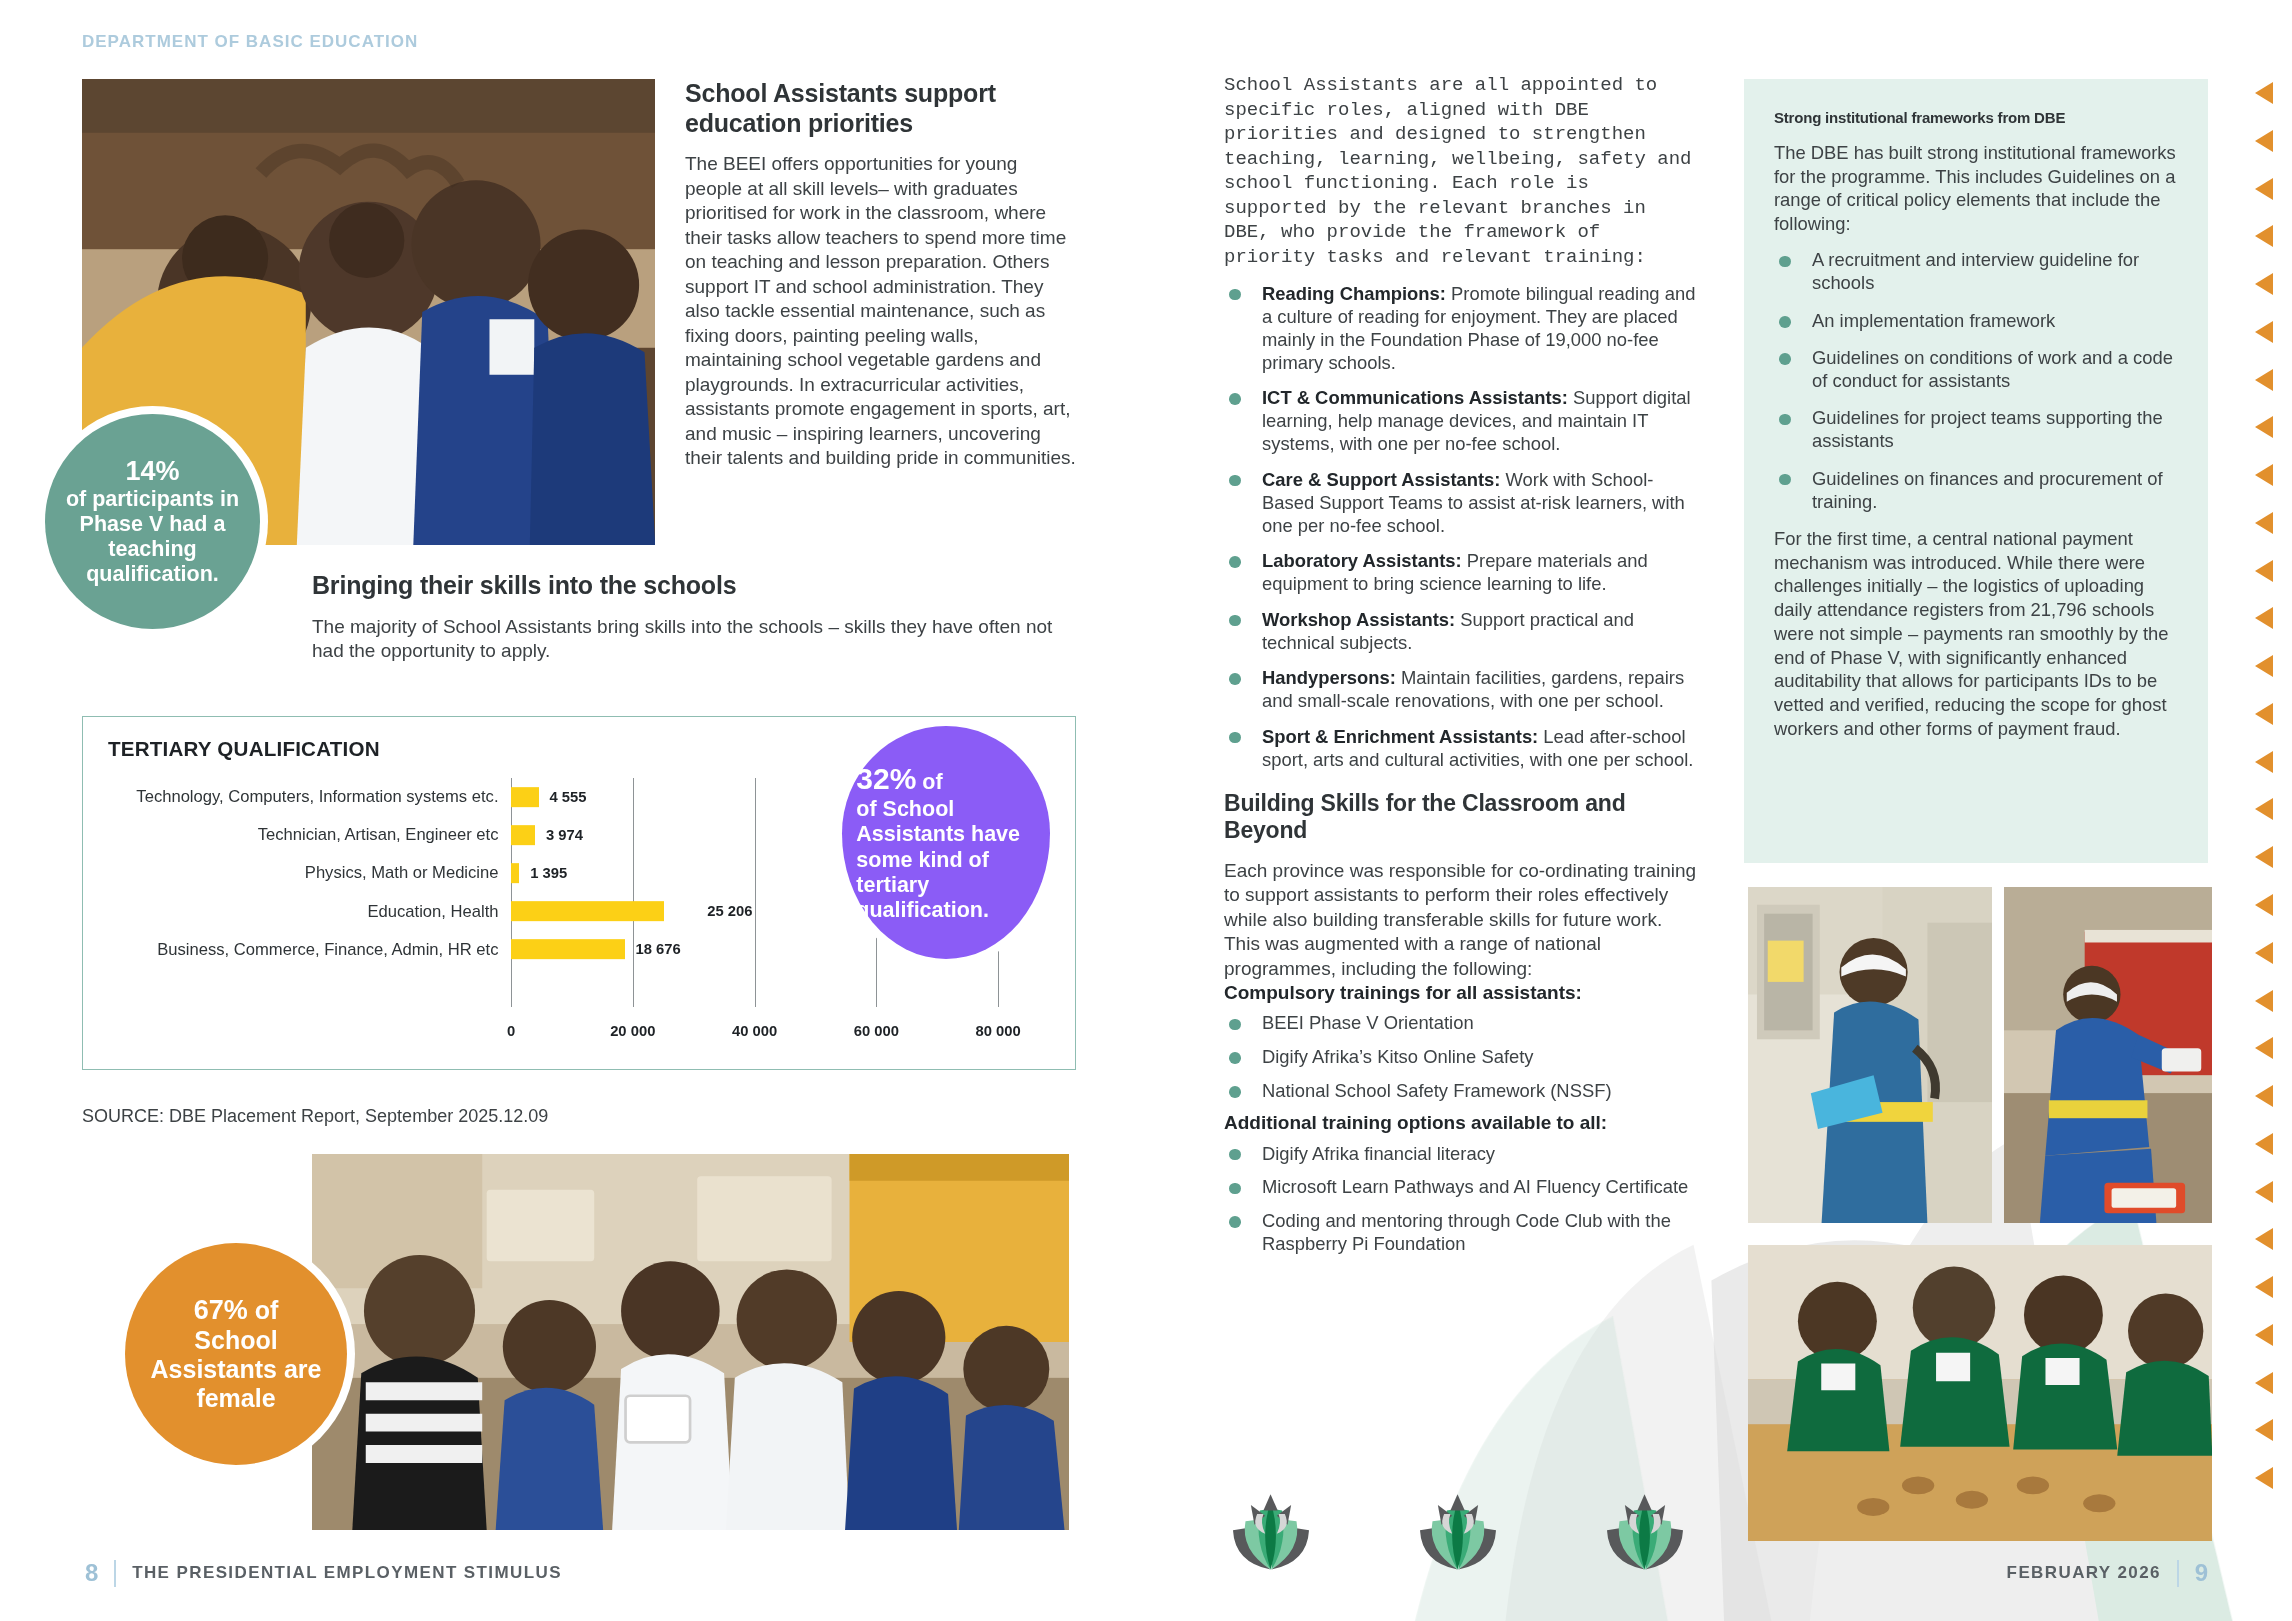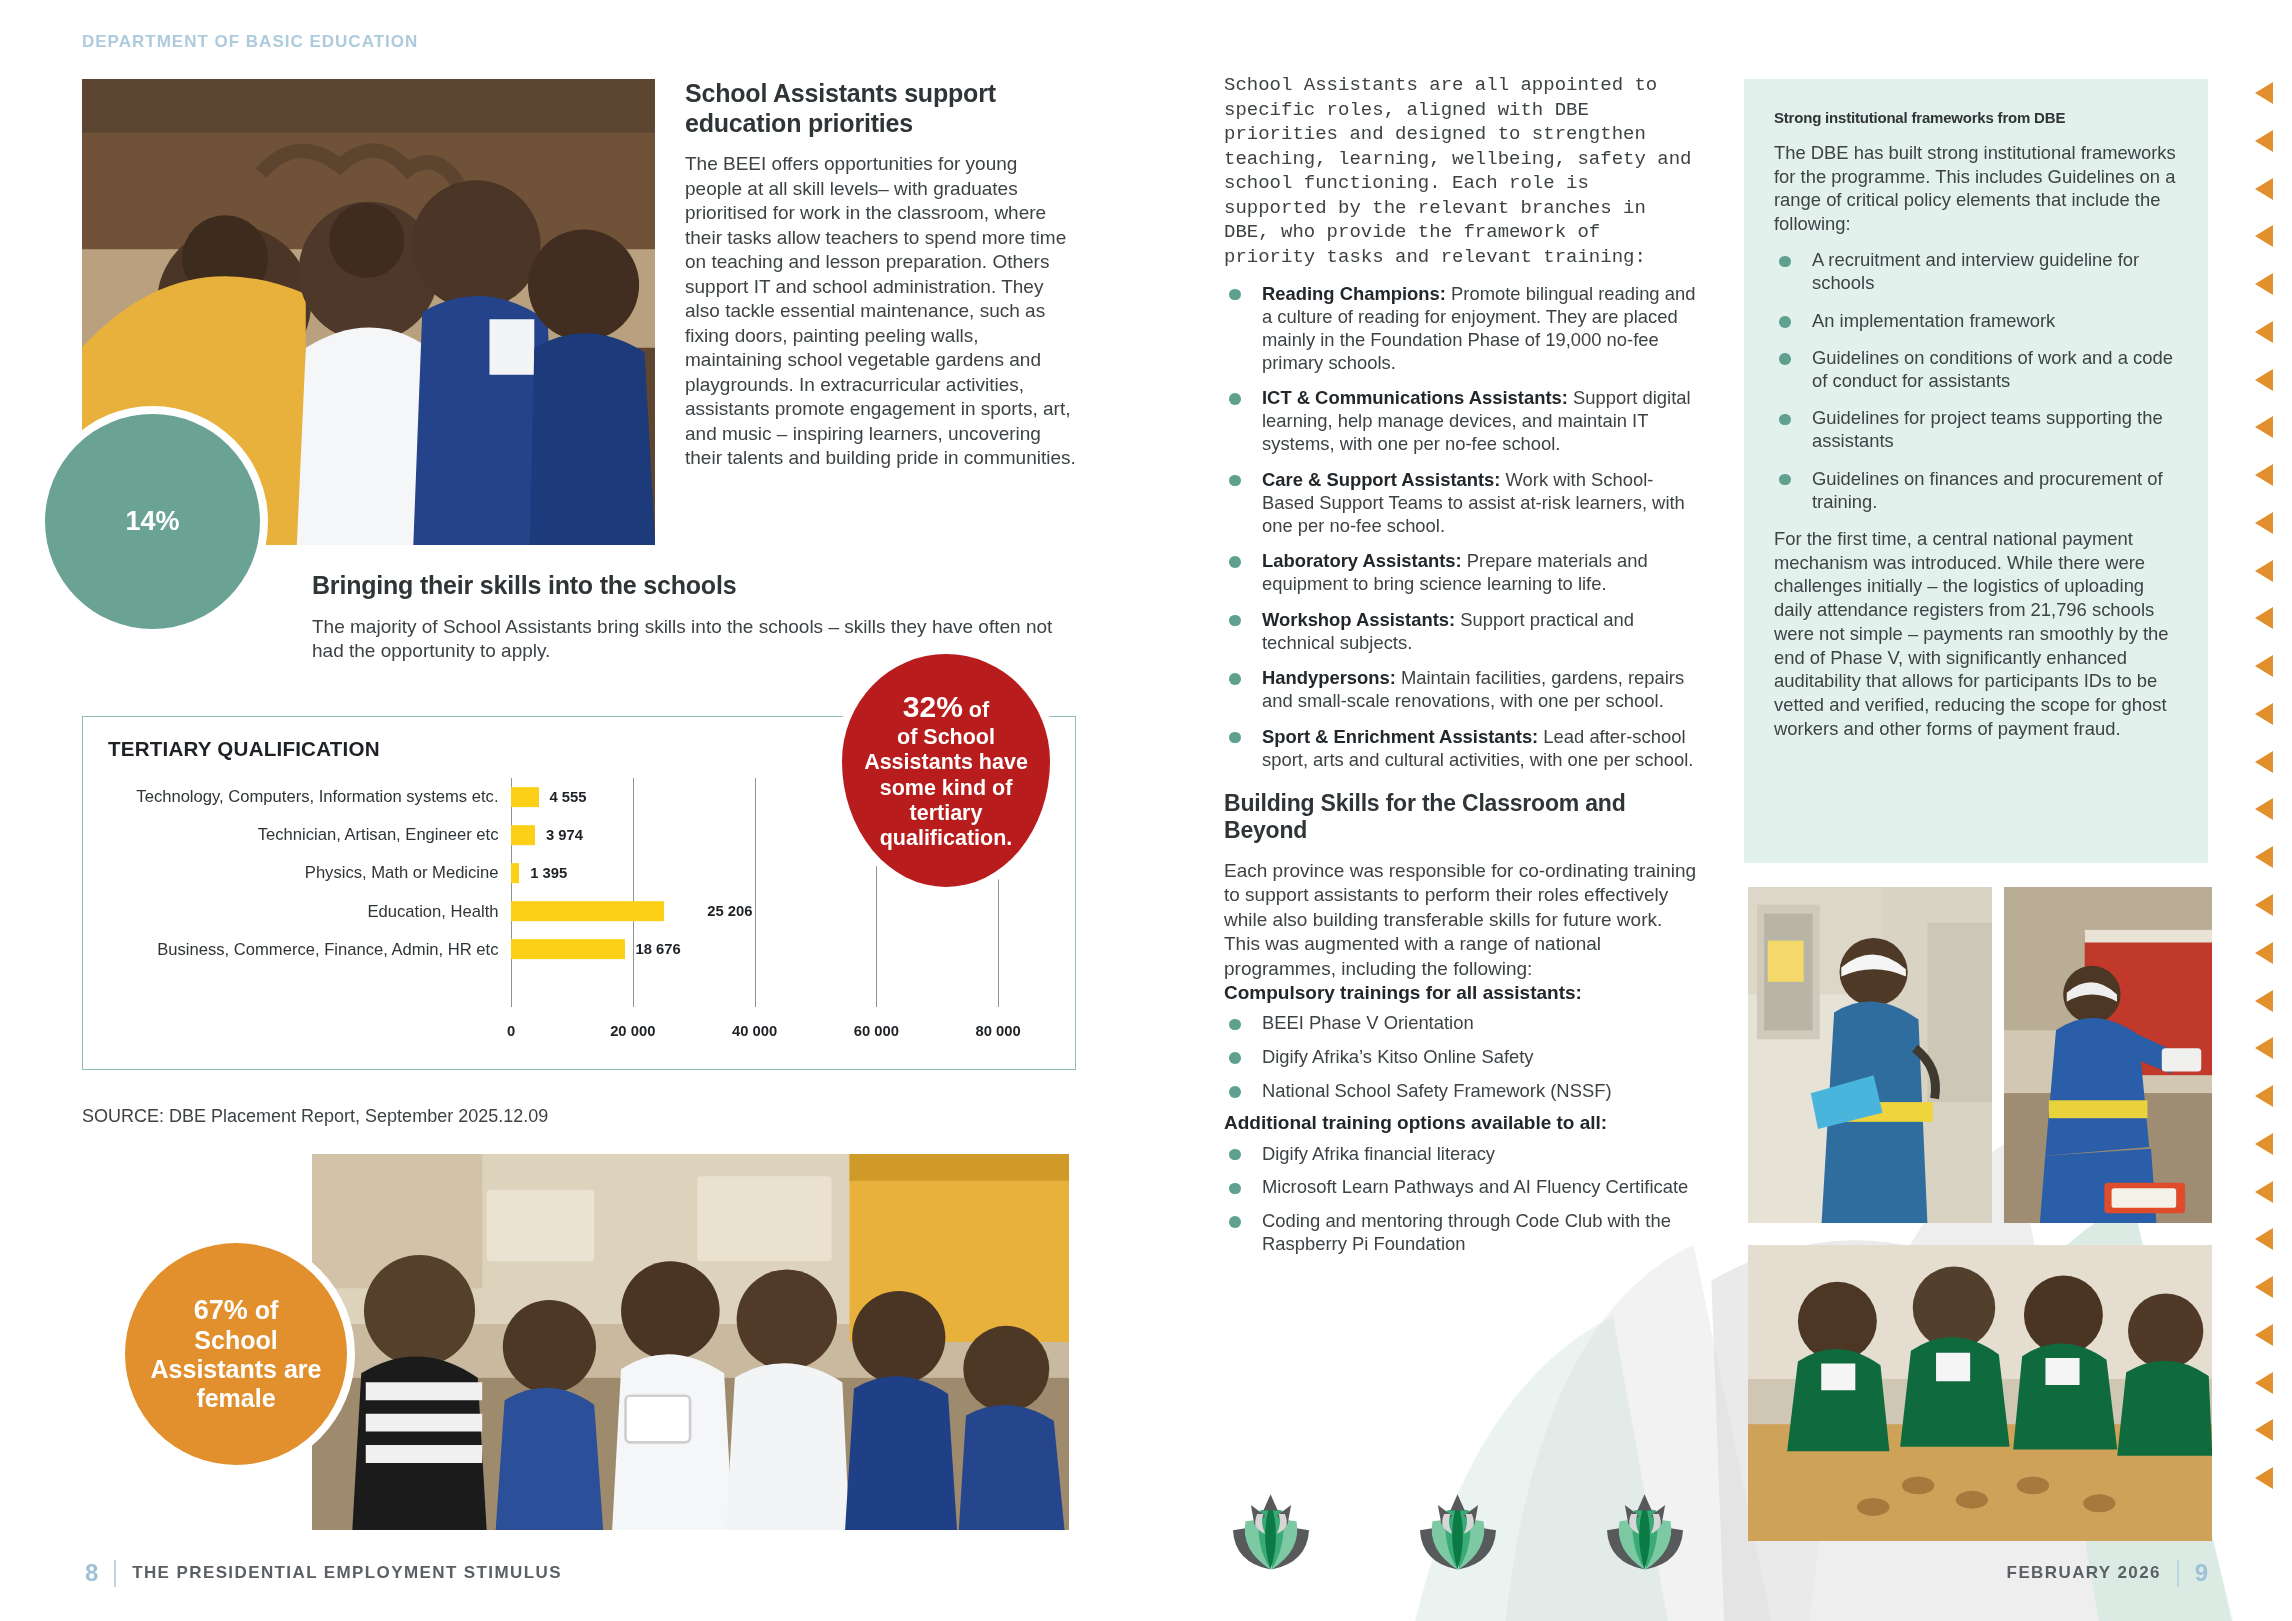--- a/index.html
+++ b/index.html
@@ -44,24 +44,24 @@
     position: absolute; border-radius: 50%;
     display: flex; align-items: center; justify-content: center; text-align: center;
     color: #fff; font-weight: 700; line-height: 1.16;
     box-shadow: 0 0 0 8px #ffffff;
     font-family: "Liberation Sans", sans-serif;
   }
   .stat-teal   { left: 45px;  top: 414px;  width: 215px; height: 215px; background: #6aa293; font-size: 21.5px; padding: 0 12.5px; }
   .stat-orange { left: 125px; top: 1243px; width: 222px; height: 222px; background: #e2902d; font-size: 25px; padding: 0 16px; }
 
   .stat-blue {
-    position: absolute; left: 842px; top: 654px; width: 208px; height: 233px;
-    background: #b91c1c; color: #fff; font-weight: 700; font-size: 21.5px; line-height: 1.18;
+    position: absolute; left: 842px; top: 726px; width: 208px; height: 233px;
+    background: #8b5cf6; color: #fff; font-weight: 700; font-size: 21.5px; line-height: 1.18;
     border-radius: 50% 50% 50% 50% / 46% 46% 54% 54%;
-    display:flex; align-items:center; justify-content:center; text-align:center; padding: 0 14.3px;
+    display:flex; align-items:center; justify-content:center; padding: 0 14.3px;
     box-shadow: 0 0 0 8px #ffffff;
     font-family: "Liberation Sans", sans-serif;
   }
   .stat-blue .pct { font-size: 30px; }
   .stat-teal .pct { font-size: 27px; }
   .stat-orange .pct { font-size: 27px; }
 
   
   .chart-panel {
     position: absolute; left: 82px; top: 716px; width: 994px; height: 354px;
@@ -208,20 +208,21 @@
   </div>
 
   <div class="intro">
     <h2 class="head">School Assistants support education priorities</h2>
     <p class="body">The BEEI offers opportunities for young people at all skill levels– with graduates prioritised for work in the classroom, where their tasks allow teachers to spend more time on teaching and lesson preparation. Others support IT and school administration. They also tackle essential maintenance, such as fixing doors, painting peeling walls, maintaining school vegetable gardens and playgrounds. In extracurricular activities, assistants promote  engagement in sports, art, and music – inspiring learners, uncovering their talents and building pride in communities.</p>
   </div>
 
   <div class="stat-circle stat-teal">
     <div>
       <span class="pct">14%</span><br>
+      <span>of participants in Phase V had a teaching qualification.</span>
     </div>
   </div>
 
   <div style="position:absolute; left:312px; top:571px; width:770px;">
     <h2 class="head">Bringing their skills into the schools</h2>
     <p class="body">The majority of School Assistants bring skills into the schools – skills they have often not had the opportunity to apply.</p>
   </div>
 
   <div class="chart-panel">
     <div class="chart-title">TERTIARY QUALIFICATION</div>

